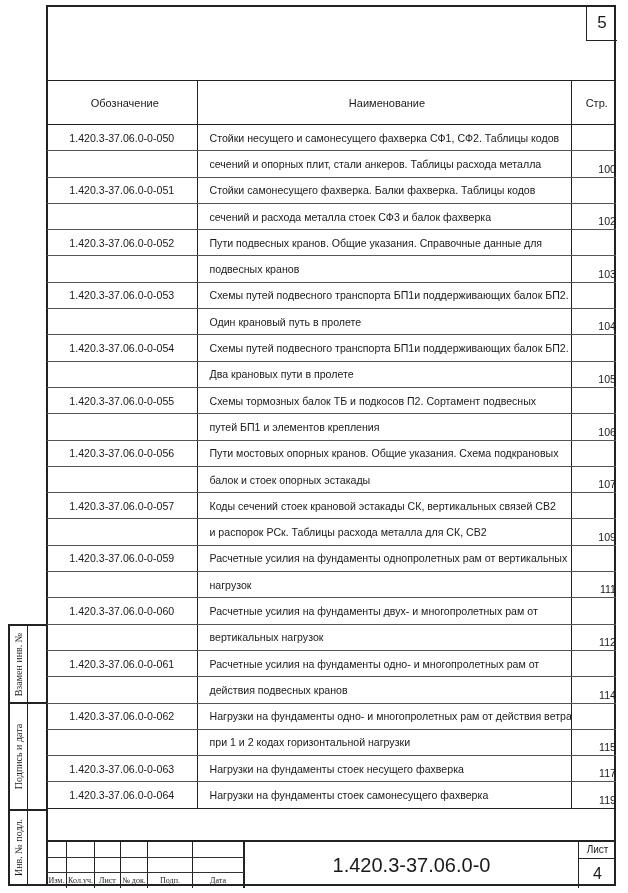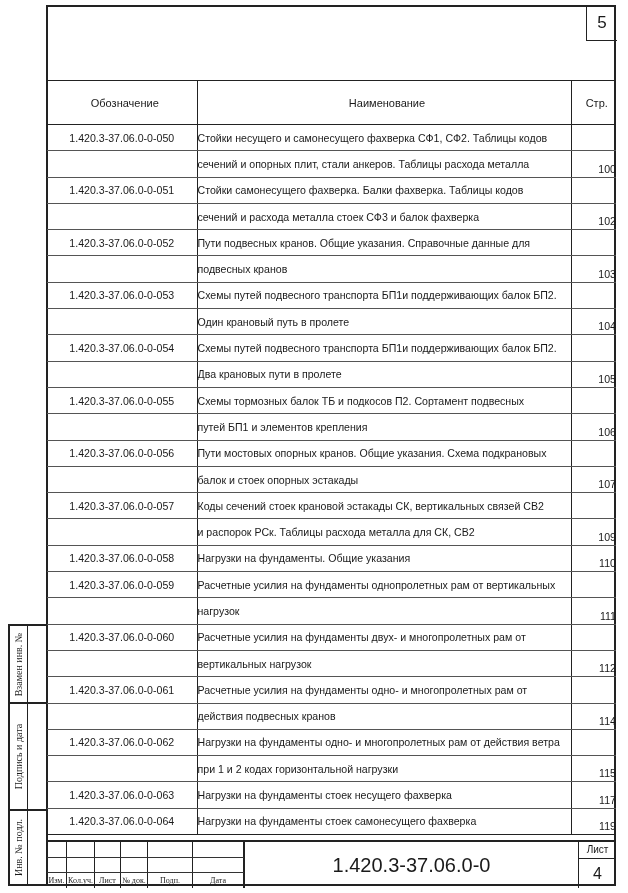--- a/index.html
+++ b/index.html
@@ -13,21 +13,21 @@
   table.toc { position: absolute; left: 47px; top: 80px; width: 569px; border-collapse: collapse;
               table-layout: fixed; font-size: 10.6px; }
   table.toc col.c1 { width: 150px; }
   table.toc col.c2 { width: 374px; }
   table.toc col.c3 { width: 45px; }
   table.toc th { height: 41px; font-weight: normal; font-size: 11px; border-top: 1.5px solid #222;
                  border-bottom: 1.5px solid #222; padding-left: 7px; }
   table.toc th.h2 { border-left: 1.5px solid #222; border-right: 1.5px solid #222; }
   table.toc td { height: 23.3px; padding: 0; border-bottom: 1px solid #555; white-space: nowrap; overflow: hidden; }
   table.toc td.code { text-align: center; }
-  table.toc td.name { padding-left: 0; border-left: 1.5px solid #222; border-right: 1.5px solid #222; }
+  table.toc td.name { padding-left: 12px; border-left: 1.5px solid #222; border-right: 1.5px solid #222; }
   table.toc td.pg { text-align: right; vertical-align: bottom; padding-bottom: 2px; }
   table.toc tr.last td { border-bottom: 1.5px solid #222; }
 
   .strip { position: absolute; left: 8px; top: 624px; width: 39px; height: 262px;
            border: 2px solid #222; border-right: none; box-sizing: border-box; }
   .strip .sec { position: absolute; left: 0; width: 37px; border-bottom: 2px solid #222; box-sizing: border-box; }
   .strip .lbl { position: absolute; left: 0; width: 18px; height: 100%; border-right: 1.5px solid #222; box-sizing: border-box;
                 display: flex; align-items: center; justify-content: center; }
   .strip .lbl span { transform: rotate(-90deg); white-space: nowrap; font-family: "Liberation Serif", serif; font-size: 10px; }
 
@@ -137,25 +137,20 @@
       </tr>
       <tr>
         <td class="code">1.420.3-37.06.0-0-057</td>
         <td class="name">Коды сечений стоек крановой эстакады СК, вертикальных связей СВ2</td>
         <td class="pg"></td>
       </tr>
       <tr>
         <td class="code"></td>
         <td class="name">и распорок РСк. Таблицы расхода металла для СК, СВ2</td>
         <td class="pg">109</td>
-      </tr>
-      <tr>
-        <td class="code">1.420.3-37.06.0-0-058</td>
-        <td class="name">Нагрузки на фундаменты. Общие указания</td>
-        <td class="pg">110</td>
       </tr>
       <tr>
         <td class="code">1.420.3-37.06.0-0-059</td>
         <td class="name">Расчетные усилия на фундаменты однопролетных рам от вертикальных</td>
         <td class="pg"></td>
       </tr>
       <tr>
         <td class="code"></td>
         <td class="name">нагрузок</td>
         <td class="pg">111</td>

